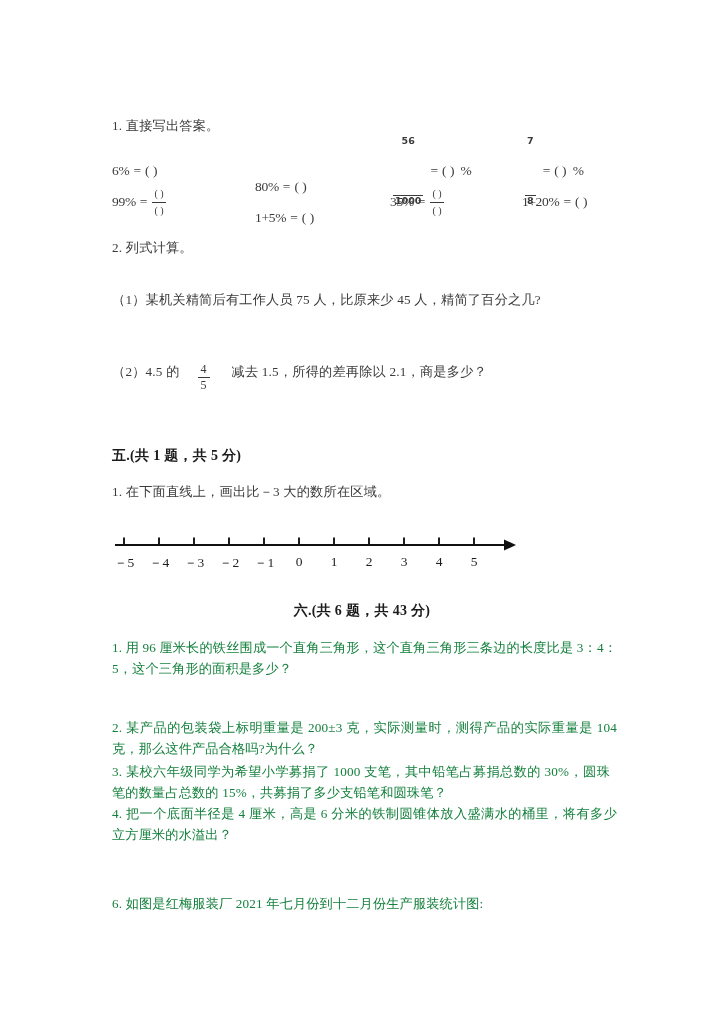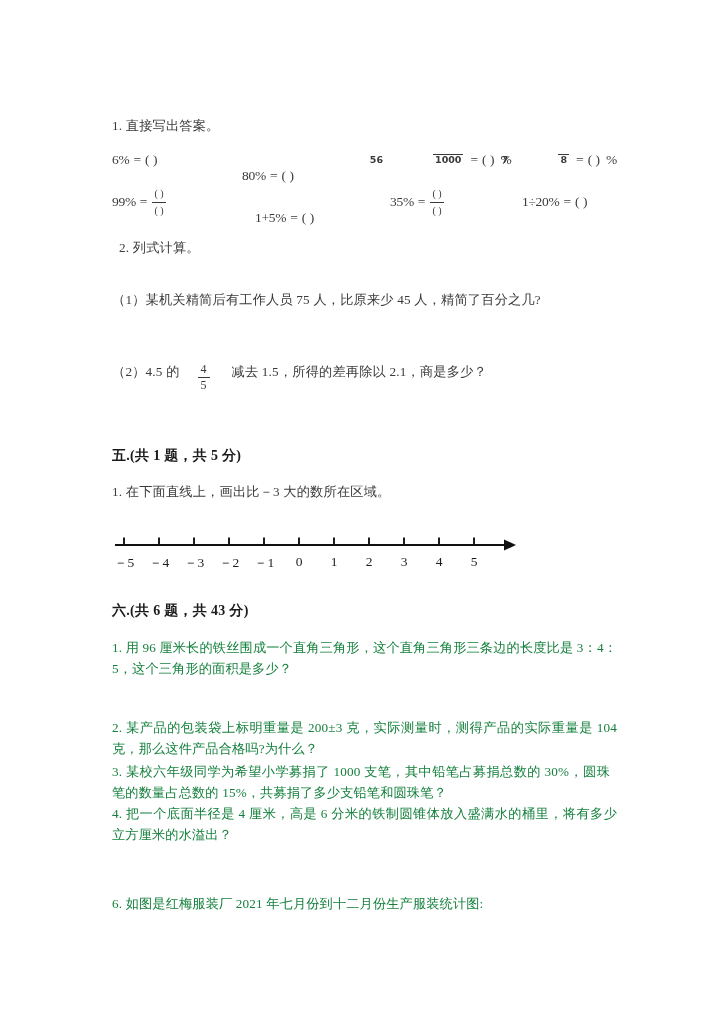--- a/index.html
+++ b/index.html
@@ -69,21 +69,21 @@
   .pct { letter-spacing: -0.3px; }
   .eqs { margin: 0 4px; }
   .paren-blank {
     display: inline-block;
     white-space: nowrap;
   }
 
   
   .frac-sm {
     display: inline-flex;
-    flex-direction: row;
+    flex-direction: column;
     align-items: center;
     vertical-align: middle;
     font-size: 9.5px;
     font-weight: bold;
     font-family: "DejaVu Sans", "Liberation Sans", sans-serif;
     line-height: 1.15;
     margin: 0 3px;
     color: #3a3a3a;
     gap: 48px;
   }
@@ -204,21 +204,21 @@
       </span>
     </div>
 
     <div class="ex-cell ex-c4">
       <span class="pct">1÷20%</span>
       <span class="eqs">=</span>
       <span class="paren-blank">(      )</span>
     </div>
   </div>
 
-  <div class="blk q-line" style="top:238px;margin-left:7px;">2. 列式计算。</div>
+  <div class="blk q-line" style="top:238px;">2. 列式计算。</div>
 
   <div class="blk q-line" style="top:290px;">（1）某机关精简后有工作人员 75 人，比原来少 45 人，精简了百分之几?</div>
 
   <div class="blk" style="top:362px; display:flex; align-items:flex-start;">
     <span class="q-line">（2）4.5 的</span>
     <span class="frac-md" style="margin:0 22px 0 18px;">
       <span class="num">4</span>
       <span class="den">5</span>
     </span>
     <span class="q-line">减去 1.5，所得的差再除以 2.1，商是多少？</span>
@@ -255,21 +255,21 @@
     <div class="nl-label" style="left:117px; top:23px;">－2</div>
     <div class="nl-label" style="left:152px; top:23px;">－1</div>
     <div class="nl-label" style="left:187px; top:23px;">0</div>
     <div class="nl-label" style="left:222px; top:23px;">1</div>
     <div class="nl-label" style="left:257px; top:23px;">2</div>
     <div class="nl-label" style="left:292px; top:23px;">3</div>
     <div class="nl-label" style="left:327px; top:23px;">4</div>
     <div class="nl-label" style="left:362px; top:23px;">5</div>
   </div>
 
-  <div class="blk sec-head" style="top:602px;">六.(共 6 题，共 43 分)</div>
+  <div class="blk sec-head" style="top:602px;text-align:center;">六.(共 6 题，共 43 分)</div>
 
   <div class="blk para" style="top:637px; width:505px;">1. 用 96 厘米长的铁丝围成一个直角三角形，这个直角三角形三条边的长度比是 3：4：5，这个三角形的面积是多少？</div>
 
   <div class="blk para" style="top:717px; width:505px;">2. 某产品的包装袋上标明重量是 200±3 克，实际测量时，测得产品的实际重量是 104 克，那么这件产品合格吗?为什么？</div>
 
   <div class="blk para" style="top:761px; width:498px;">3. 某校六年级同学为希望小学募捐了 1000 支笔，其中铅笔占募捐总数的 30%，圆珠笔的数量占总数的 15%，共募捐了多少支铅笔和圆珠笔？</div>
 
   <div class="blk para" style="top:803px; width:505px;">4. 把一个底面半径是 4 厘米，高是 6 分米的铁制圆锥体放入盛满水的桶里，将有多少立方厘米的水溢出？</div>
 
 

